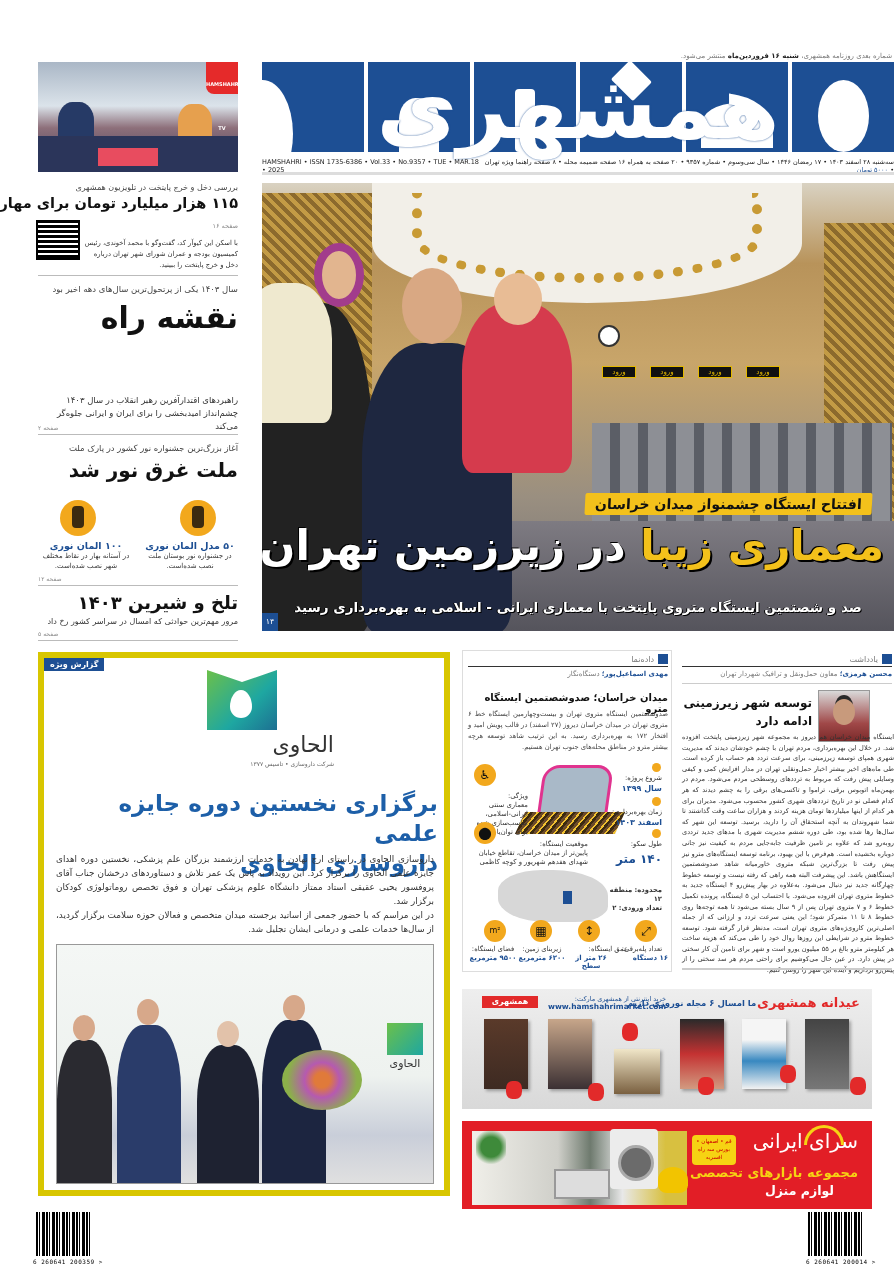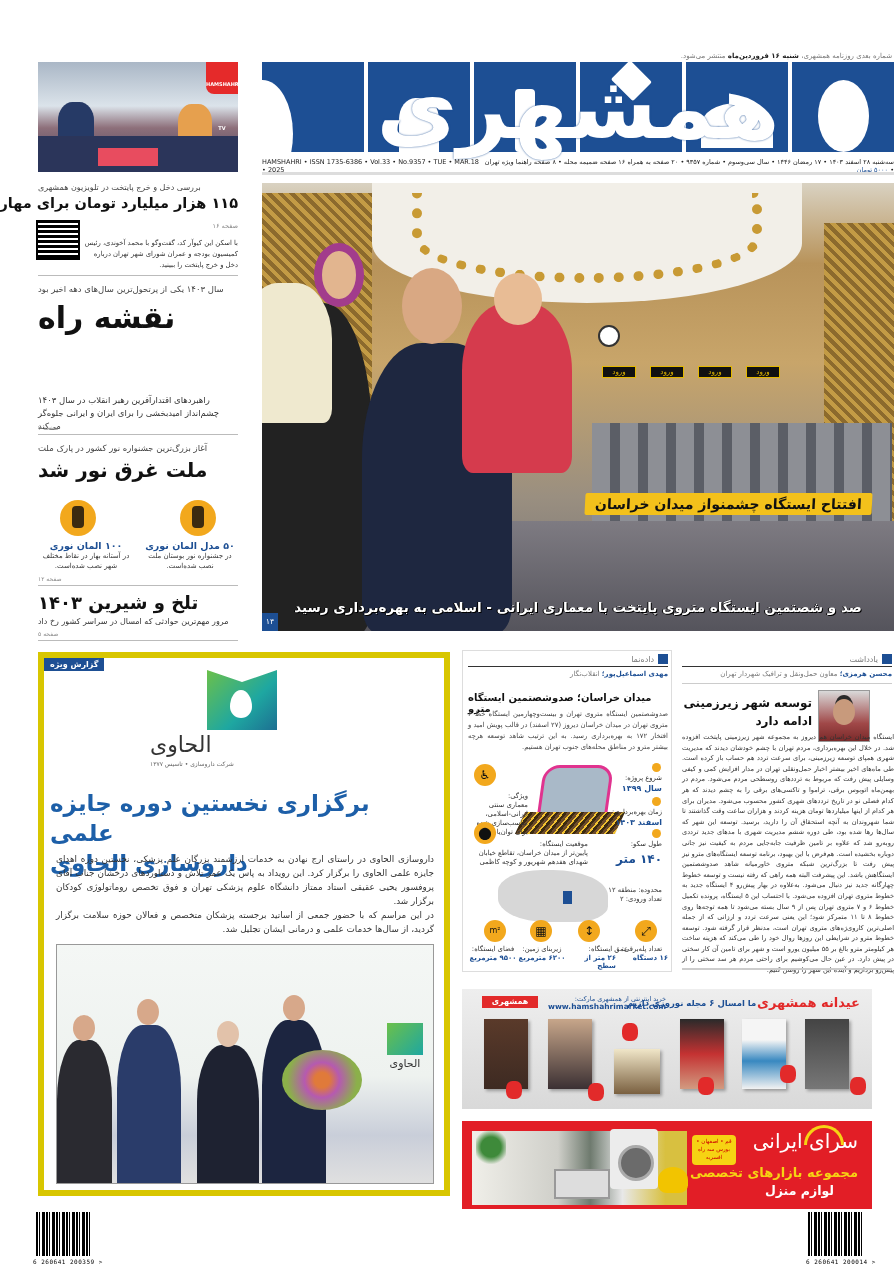--- a/index.html
+++ b/index.html
@@ -1,19 +1,19 @@
 <!DOCTYPE html>
 <html><head>
 <meta charset="utf-8">
 <style>
 *{box-sizing:border-box;margin:0;padding:0}
 body{width:896px;height:1280px;background:#fff;font-family:"DejaVu Sans",sans-serif;position:relative;overflow:hidden;color:#111}
 .abs{position:absolute}
 .rtl{direction:rtl;text-align:right}
-.ctr{text-align:left;direction:rtl}
+.ctr{text-align:right;direction:rtl}
 
 
 #top-note{left:262px;top:52px;width:630px;font-size:7px;color:#777}
 #top-note b{color:#222}
 #logo{left:262px;top:62px;width:632px;height:90px;background:#fff;display:flex;gap:4px}
 .logo-block{flex:1;background:#1d4f94;position:relative;overflow:hidden}
 .logo-block::after{content:"";position:absolute;background:#fff;border-radius:50%}
 .lb1::after{width:60%;height:120%;left:-30%;top:20%}
 .lb2::after{width:40%;height:60%;left:30%;top:40%;border-radius:40% 40% 0 0}
 .lb3::after{width:20%;height:70%;left:40%;top:30%;border-radius:4px}
@@ -225,20 +225,23 @@
   <div class="floor"></div>
   <div class="person p-woman"></div>
   <div class="person p-woman-head"></div>
   <div class="person p-baby1"></div>
   <div class="person p-man"></div>
   <div class="person p-man-head"></div>
   <div class="person p-girl"></div>
   <div class="person p-girl-head"></div>
 
   <div id="hero-kicker" class="abs rtl">افتتاح ایستگاه چشمنواز میدان خراسان</div>
+  <div id="hero-title" class="abs">
+    <span class="y">معماری زیبا</span><span> در زیرزمین تهران</span>
+  </div>
   <div id="hero-sub" class="abs">صد و شصتمین ایستگاه متروی پایتخت با معماری ایرانی - اسلامی به بهره‌برداری رسید</div>
   <div id="hero-page" class="abs">۱۴</div>
 </div>
 
 <div id="tv-photo" class="abs">
   <div class="host"></div>
   <div class="guest"></div>
   <div class="desk"></div>
 </div>
 <div id="tv-badge" class="abs" style="font-size:5px;line-height:44px">HAMSHAHRI TV</div>
@@ -282,21 +285,21 @@
 <div id="ad-logo" class="abs"></div>
 <div id="ad-logo-drop" class="abs"></div>
 <div id="ad-brand" class="abs ctr">الحاوی</div>
 <div id="ad-brand-sub" class="abs ctr">شرکت داروسازی • تاسیس ۱۳۷۷</div>
 <div id="ad-title" class="abs ctr">
   <div>برگزاری نخستین دوره جایزه علمی</div>
   <div>داروسازی الحاوی</div>
 </div>
 <div id="ad-body" class="abs rtl">
   <div>داروسازی الحاوی در راستای ارج نهادن به خدمات ارزشمند بزرگان علم پزشکی، نخستین دوره اهدای جایزه علمی الحاوی را برگزار کرد. این رویداد به پاس یک عمر تلاش و دستاوردهای درخشان جناب آقای پروفسور یحیی عقیقی استاد ممتاز دانشگاه علوم پزشکی تهران و فوق تخصص روماتولوژی کودکان برگزار شد.</div>
-  <div>در این مراسم که با حضور جمعی از اساتید برجسته پزشکان متخصص و فعالان حوزه سلامت برگزار گردید، از سال‌ها خدمات علمی و درمانی ایشان تجلیل شد.</div>
+  <div>در این مراسم که با حضور جمعی از اساتید برجسته میدان متخصص و فعالان حوزه سلامت برگزار گردید، از سال‌ها خدمات علمی و درمانی ایشان تجلیل شد.</div>
 </div>
 <div id="ad-photo" class="abs">
   <div class="man m1"></div>
   <div class="man m2"></div>
   <div class="man m3"></div>
   <div class="man m4"></div>
   <div class="head h1"></div>
   <div class="head h2"></div>
   <div class="head h3"></div>
   <div class="head h4"></div>
@@ -326,21 +329,21 @@
 <div id="yd-rule3" class="abs"></div>
 
 <div id="dn-box" class="abs"></div>
 <div id="dn-head" class="sec-head">
   <span class="sq"></span>
   <span>دادەنما</span>
 </div>
 <div id="dn-rule" class="abs"></div>
 <div id="dn-author" class="abs rtl">
   <b>مهدی اسماعیل‌پور؛</b>
-  <span>انقلاب‌نگار</span>
+  <span>دستگاه‌نگار</span>
 </div>
 <div id="dn-title" class="abs ctr">میدان خراسان؛ صدوشصتمین ایستگاه مترو</div>
 <div id="dn-body" class="abs rtl">صدوشصتمین ایستگاه متروی تهران و بیست‌وچهارمین ایستگاه خط ۶ متروی تهران در میدان خراسان دیروز (۲۷ اسفند) در قالب پویش امید و افتخار ۱۷۲ به بهره‌برداری رسید. به این ترتیب شاهد توسعه هرچه بیشتر مترو در مناطق محله‌های جنوب تهران هستیم.</div>
 
 <div id="train" class="abs"></div>
 <div id="track" class="abs"></div>
 
 <div class="dn-icon" style="left:474px;top:764px">♿</div>
 <div class="dn-lbl" style="left:468px;top:792px;width:60px">
   <div>ویژگی:</div>
@@ -357,34 +360,34 @@
 <div class="dn-val" style="left:606px;top:784px;width:56px">سال ۱۳۹۹</div>
 <div class="dn-dot" style="left:652px;top:797px"></div>
 <div class="dn-lbl" style="left:590px;top:808px;width:72px">زمان بهره‌برداری:</div>
 <div class="dn-val" style="left:590px;top:818px;width:72px">اسفند ۱۴۰۳</div>
 <div class="dn-dot" style="left:652px;top:829px"></div>
 <div class="dn-lbl" style="left:606px;top:840px;width:56px">طول سکو:</div>
 <div class="dn-val" style="left:606px;top:852px;width:56px;font-size:12px">۱۴۰ متر</div>
 
 <div id="tehran-map" class="abs"></div>
 <div id="tehran-zone" class="abs"></div>
-<div class="dn-lbl" style="left:600px;top:886px;width:62px;font-weight:normal">
+<div class="dn-lbl" style="left:600px;top:886px;width:62px;font-weight:bold">
   <div>محدوده: منطقه ۱۲</div>
   <div>تعداد ورودی: ۲</div>
 </div>
 
 <div class="dn-icon" style="left:635px;top:920px">⤢</div>
 <div class="dn-icon" style="left:578px;top:920px">↕</div>
 <div class="dn-icon" style="left:530px;top:920px">▦</div>
 <div class="dn-icon" style="left:484px;top:920px;font-size:8px">m²</div>
 
 <div class="dn-lbl" style="left:616px;top:945px;width:52px;text-align:center">تعداد پله‌برقی:</div>
 <div class="dn-val" style="left:616px;top:954px;width:52px;font-size:7px">۱۶ دستگاه</div>
 <div class="dn-lbl" style="left:578px;top:945px;width:50px;text-align:right">عمق ایستگاه:</div>
-<div class="dn-val" style="left:566px;top:954px;width:50px;font-size:7px">۲۶ متر از سطح</div>
+<div class="dn-val" style="left:566px;top:954px;width:50px;text-align:center;font-size:7px">۲۶ متر از سطح</div>
 <div class="dn-lbl" style="left:518px;top:945px;width:48px;text-align:center">زیربنای زمین:</div>
 <div class="dn-val" style="left:518px;top:954px;width:48px;text-align:center;font-size:7px">۶۲۰۰ مترمربع</div>
 <div class="dn-lbl" style="left:468px;top:945px;width:50px;text-align:center">فضای ایستگاه:</div>
 <div class="dn-val" style="left:468px;top:954px;width:50px;text-align:center;font-size:7px">۹۵۰۰ مترمربع</div>
 
 <div id="eid" class="abs">
   <div id="eid-title" class="abs rtl">عیدانه همشهری</div>
   <div id="eid-sub" class="abs rtl">ما امسال ۶ مجله نوروزی داریم</div>
   <div id="eid-url" class="abs">
     <span style="direction:rtl;display:block">خرید اینترنتی از همشهری مارکت:</span>

